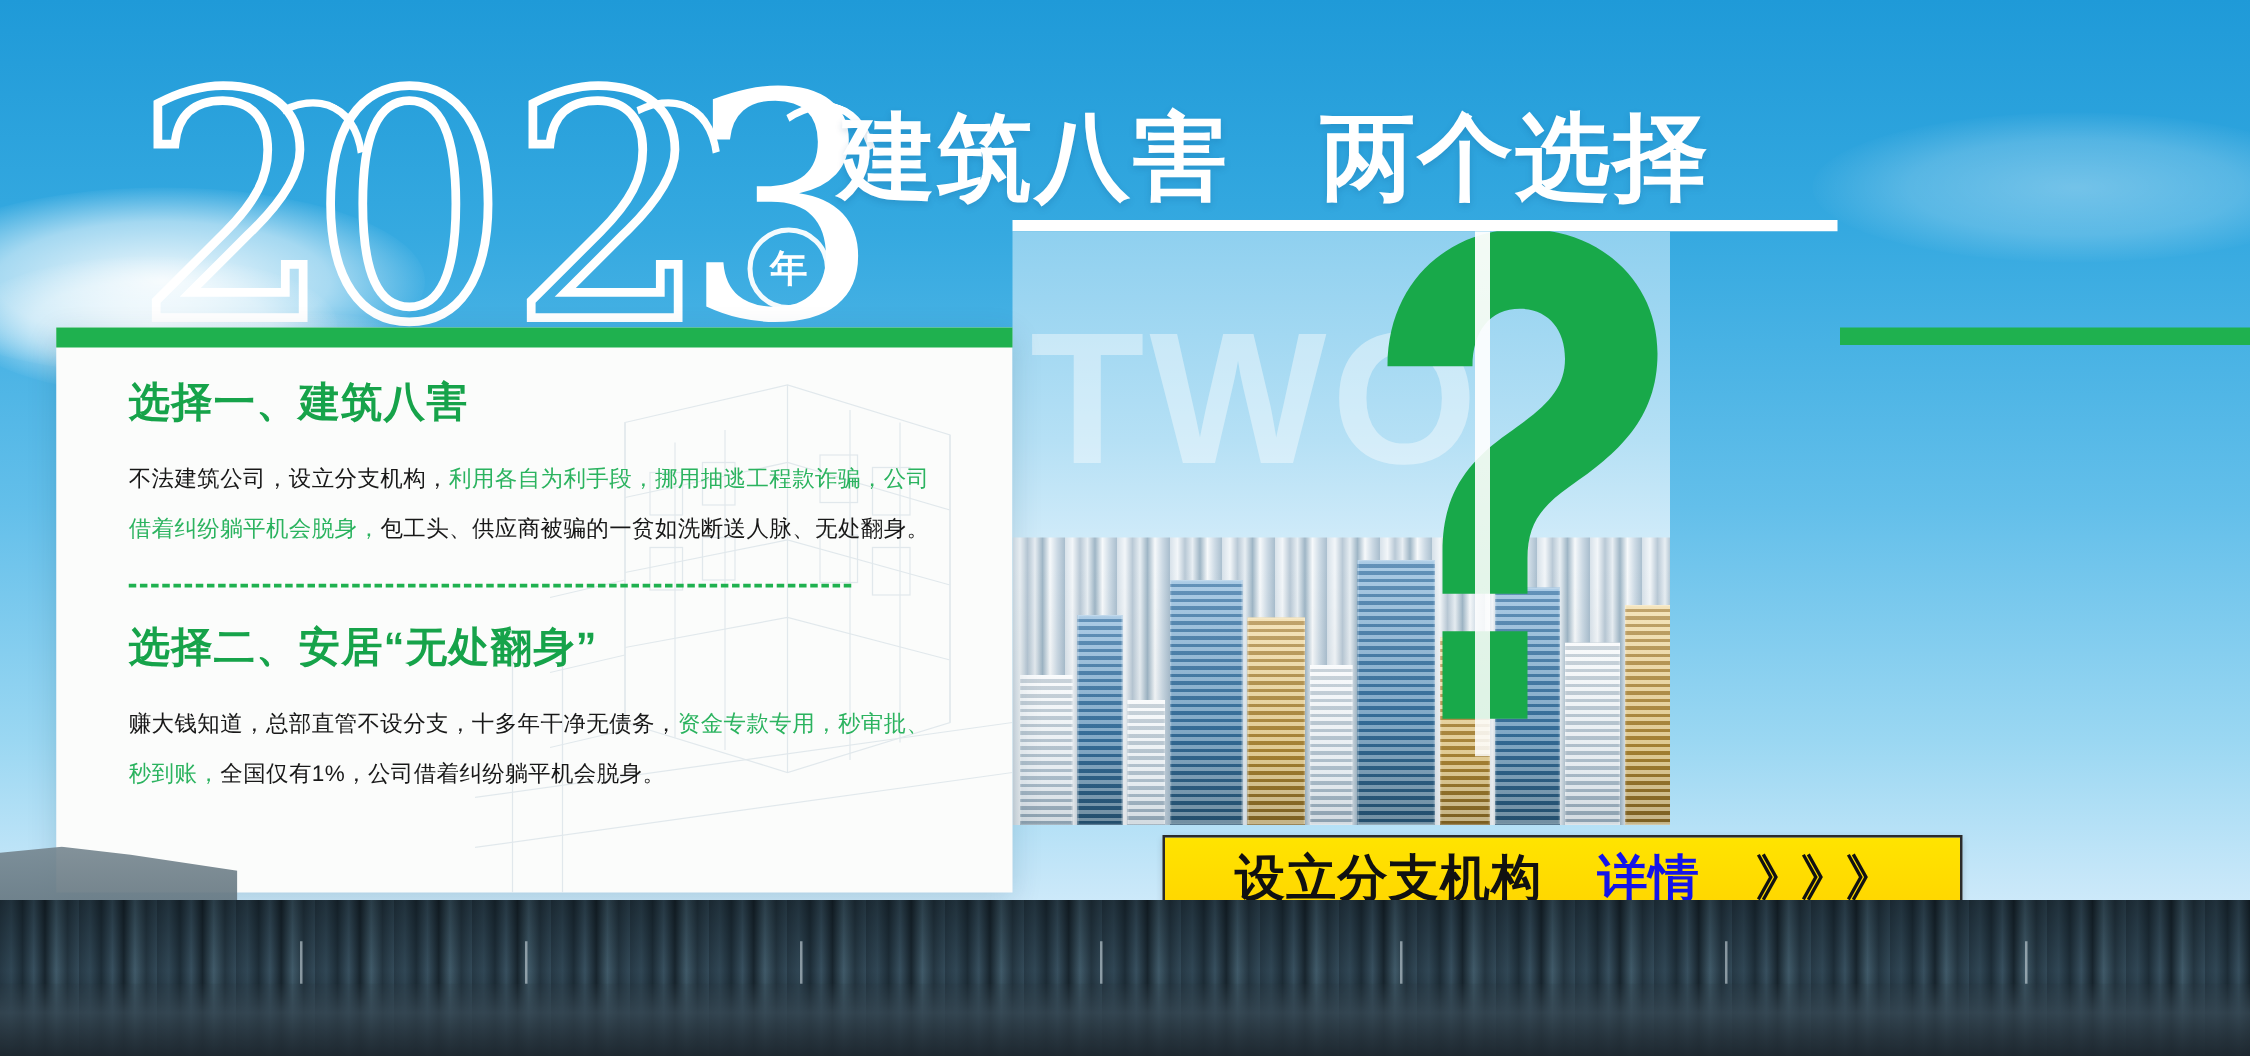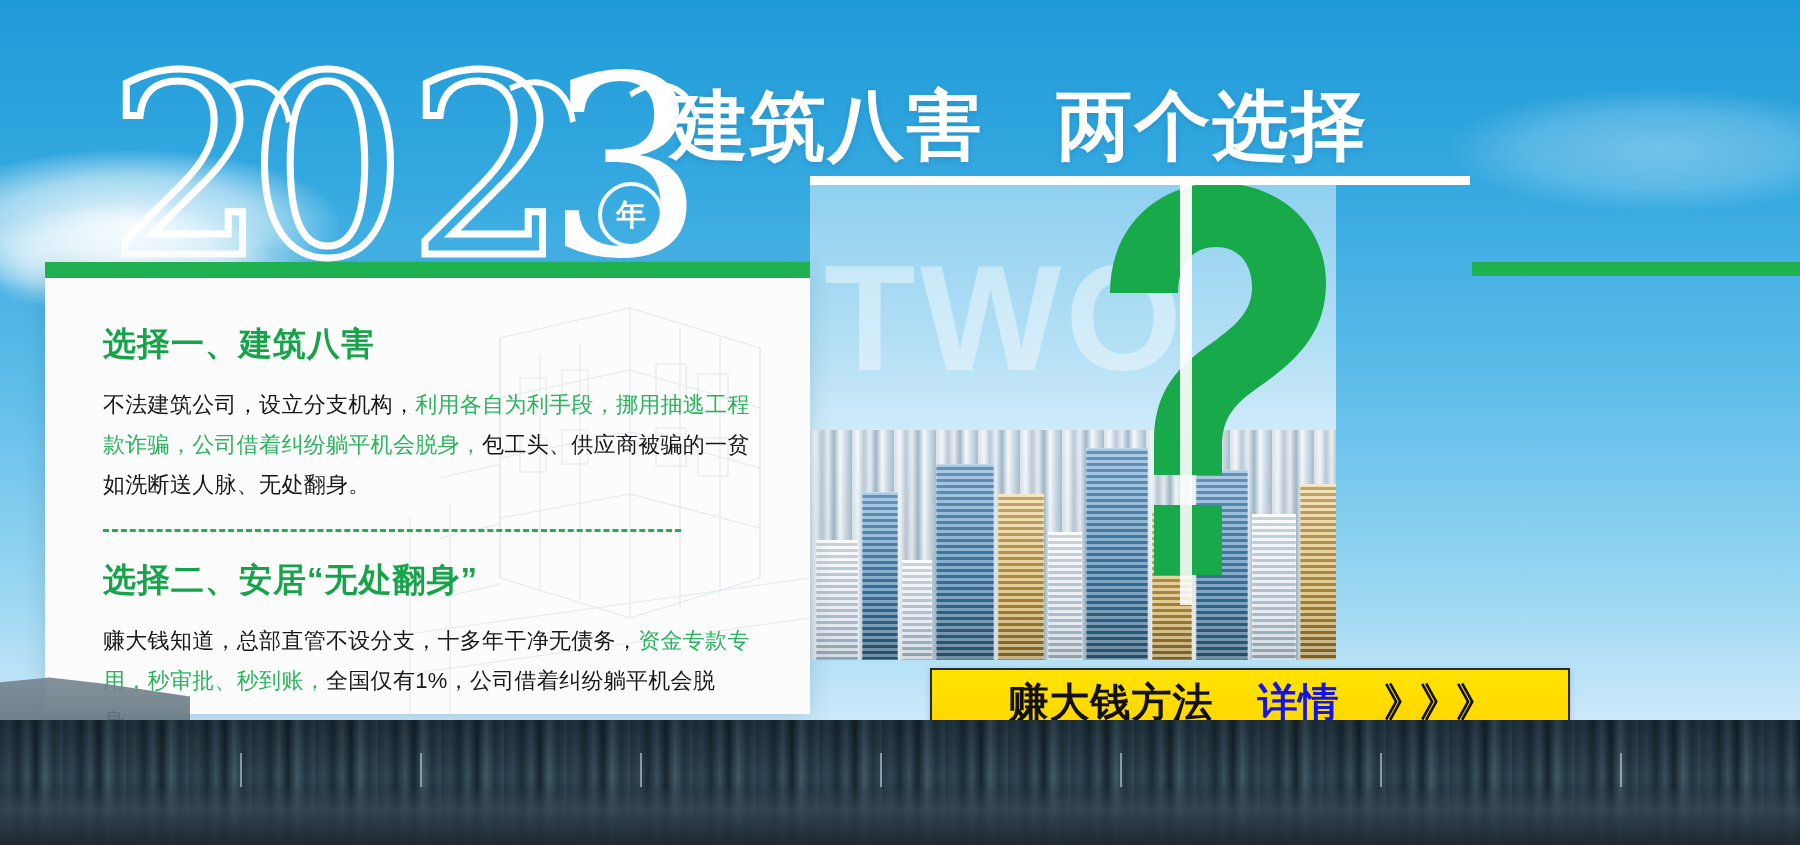--- a/index.html
+++ b/index.html
@@ -204,28 +204,28 @@
     box-shadow: 0 6px 22px rgba(12,60,95,.16);
   }
   .card .top-bar { height: 16px; background: #1fb14f; }
   
   .blueprint {
     position:absolute; right: 0; top: 16px; width: 430px; height: 436px;
     opacity:.5; pointer-events:none;
   }
   .blueprint svg { width:100%; height:100%; display:block; }
 
-  .card-body { position: relative; padding: 44px 52px 0 58px; }
+  .card-body { position: relative; padding: 22px 52px 0 58px; }
 
   .sec-title {
     color: #16a34a; font-size: 33px; font-weight: 700; letter-spacing: 1px;
     margin-bottom: 18px;
   }
   .sec-text {
-    font-size: 22px; line-height: 40px; color: #181818; letter-spacing: .3px;
+    font-size: 18px; line-height: 40px; color: #181818; letter-spacing: .3px;
     max-width: 660px;
   }
   .sec-text .g { color: #2bb35f; }
 
   .divider {
     margin: 24px 0 26px 0; height: 0;
     border-top: 3px dashed #1fb14f;
     width: 578px;
   }
 
@@ -291,21 +291,21 @@
         <g fill="#18a94a">
           <path d="M60 118 C60 48 112 8 168 8 C230 8 276 50 276 108 C276 160 244 188 206 214 C182 231 172 245 172 272 L172 300 L104 300 L104 266 C104 222 122 196 156 172 C186 151 202 137 202 112 C202 88 188 72 166 72 C142 72 128 90 128 118 Z"></path>
           <rect x="104" y="330" width="68" height="70"></rect>
         </g>
       </svg>
       <div class="q-split"></div>
     </div>
   </div>
 
   <div class="cta">
-    <span class="cta-main">赚大钱方法</span>
+    <span class="cta-main">设立分支机构</span>
     <span class="cta-link">详情</span>
     <span class="chev">》》》</span>
   </div>
 
   <div class="edge-bar e1"></div>
 
   <div class="card">
     <div class="top-bar"></div>
 
     <div class="blueprint">

